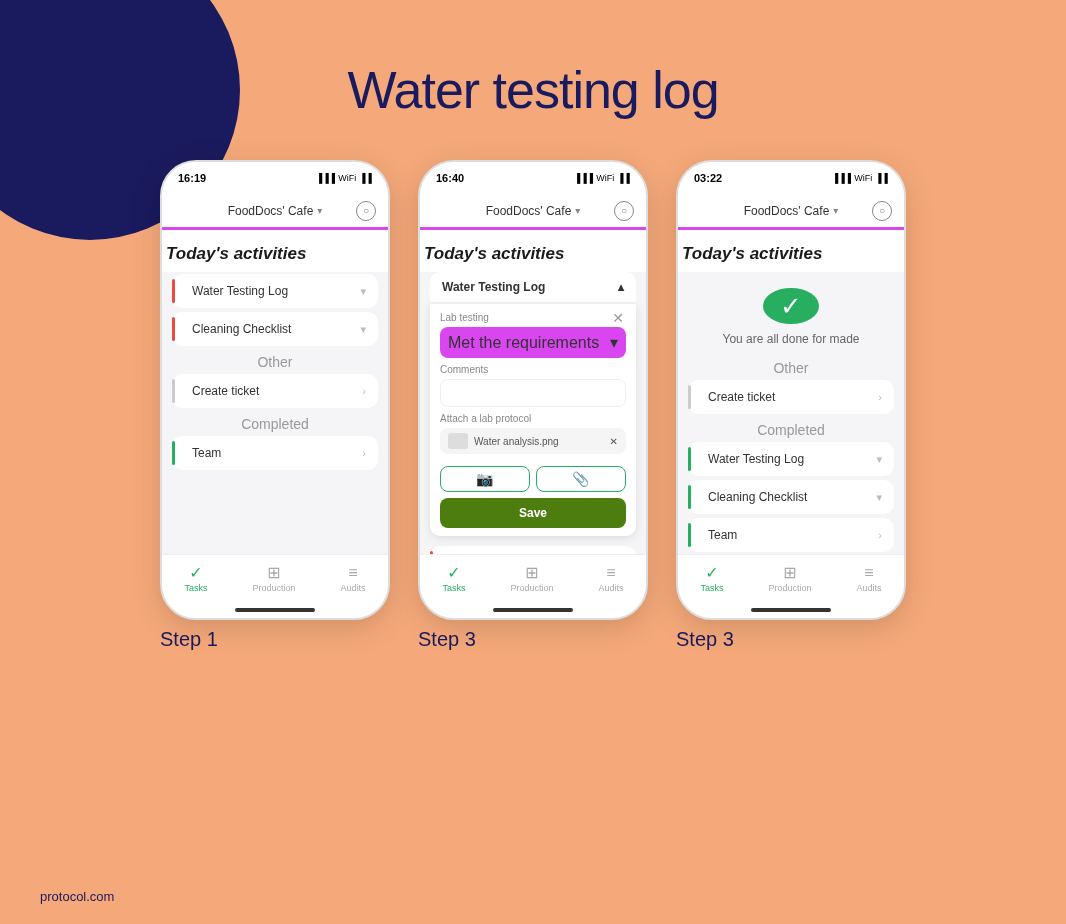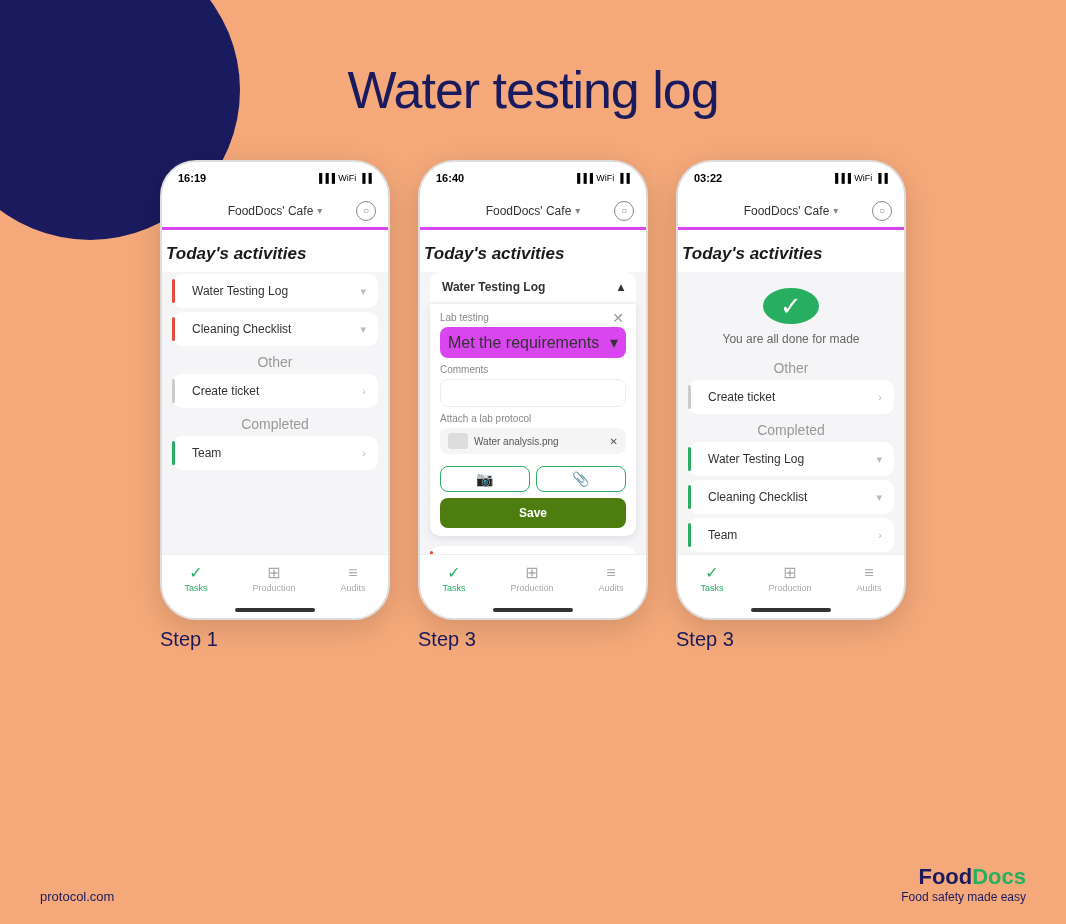--- a/index.html
+++ b/index.html
@@ -659,19 +659,13 @@
         <div class="home-bar"></div>
       </div>
     </div>
     <div class="step-label">Step 3</div>
   </div>
 
 </div>
 
 <div class="footer">
   <span class="footer-website">protocol.com</span>
-  <div class="footer-brand">
-    <div class="footer-brand-name">
-      <span>Food</span><span style="color:#27ae60;">Docs</span>
-    </div>
-    <div class="footer-tagline">Food safety made easy</div>
-  </div>
 </div>
 
 </body></html>

